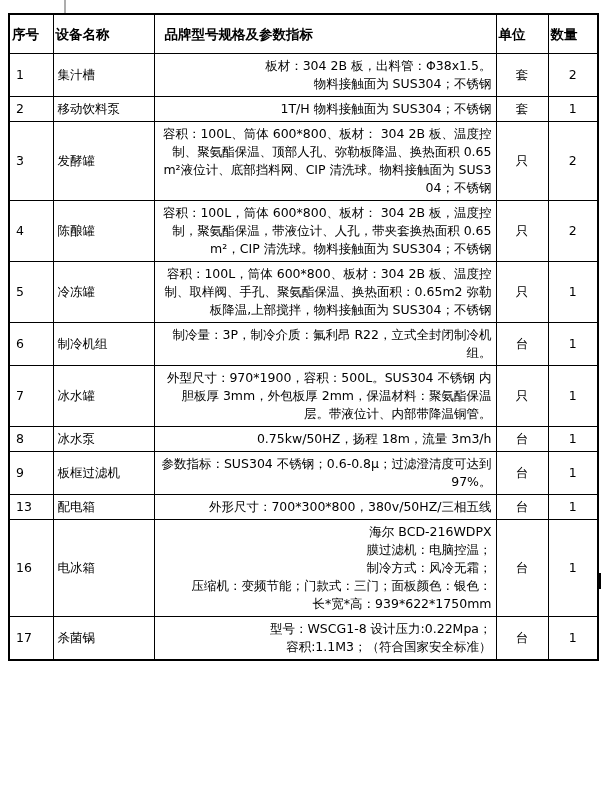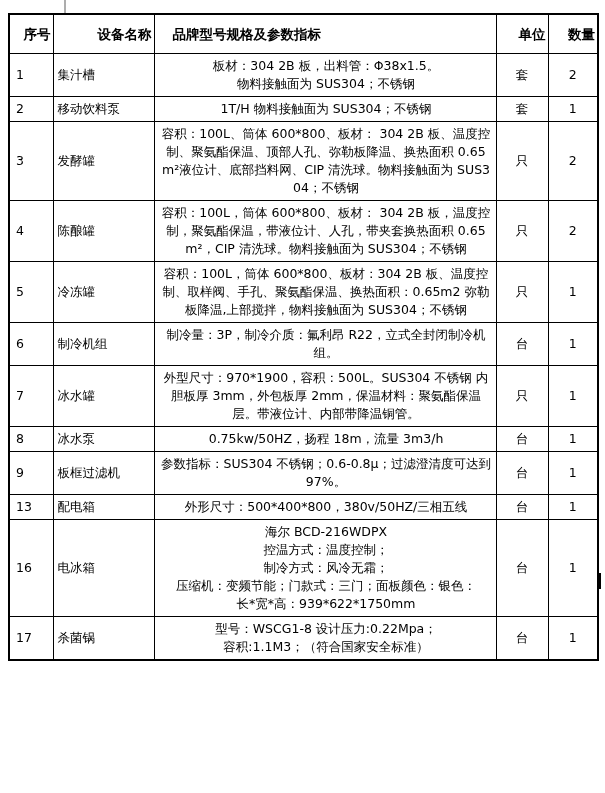--- a/index.html
+++ b/index.html
@@ -27,27 +27,27 @@
     border:1px solid #000;
     vertical-align:middle;
     font-size:12.5px;
     line-height:18px;
     word-break:break-all;
   }
   th {
     font-size:13.5px;
     font-weight:bold;
     padding:10px 2px;
-    text-align:right;
+    text-align:left;
   }
-  th.h-spec { text-align:left; padding-left:18px; }
+  th.h-spec { text-align:left; padding-left:10px; }
   td { padding:3px 4px; }
   td.cell-no   { text-align:left; padding-left:6px; }
   td.cell-name { text-align:left; }
-  td.cell-spec { text-align:center; padding-left:6px; padding-right:4px;margin-top:44px; }
+  td.cell-spec { text-align:right; padding-left:6px; padding-right:4px;margin-top:44px; }
   td.cell-unit, td.cell-qty { text-align:center; }
   .spec-line { display:block; }
   .top-marker {
     position:absolute; left:64px; top:0;
     width:2px; height:13px;
     background:#adadad;
   }
   .text-cursor {
     position:absolute; left:598px; top:573px;
     width:3px; height:16px;
@@ -156,31 +156,31 @@
         <td class="cell-spec">
           <span class="spec-line">参数指标：SUS304 不锈钢；0.6-0.8μ；过滤澄清度可达到 97%。</span>
         </td>
         <td class="cell-unit">台</td>
         <td class="cell-qty">1</td>
       </tr>
       <tr>
         <td class="cell-no">13</td>
         <td class="cell-name">配电箱</td>
         <td class="cell-spec">
-          <span class="spec-line">外形尺寸：500*400*800，380v/50HZ/三相五线</span>
+          <span class="spec-line">外形尺寸：700*300*800，380v/50HZ/三相五线</span>
         </td>
         <td class="cell-unit">台</td>
         <td class="cell-qty">1</td>
       </tr>
       <tr>
         <td class="cell-no">16</td>
         <td class="cell-name">电冰箱</td>
         <td class="cell-spec">
           <span class="spec-line">海尔 BCD-216WDPX</span>
-          <span class="spec-line">控温方式：温度控制；</span>
+          <span class="spec-line">膜过滤机：电脑控温；</span>
           <span class="spec-line">制冷方式：风冷无霜；</span>
           <span class="spec-line">压缩机：变频节能；门款式：三门；面板颜色：银色：</span>
           <span class="spec-line">长*宽*高：939*622*1750mm</span>
         </td>
         <td class="cell-unit">台</td>
         <td class="cell-qty">1</td>
       </tr>
       <tr>
         <td class="cell-no">17</td>
         <td class="cell-name">杀菌锅</td>

